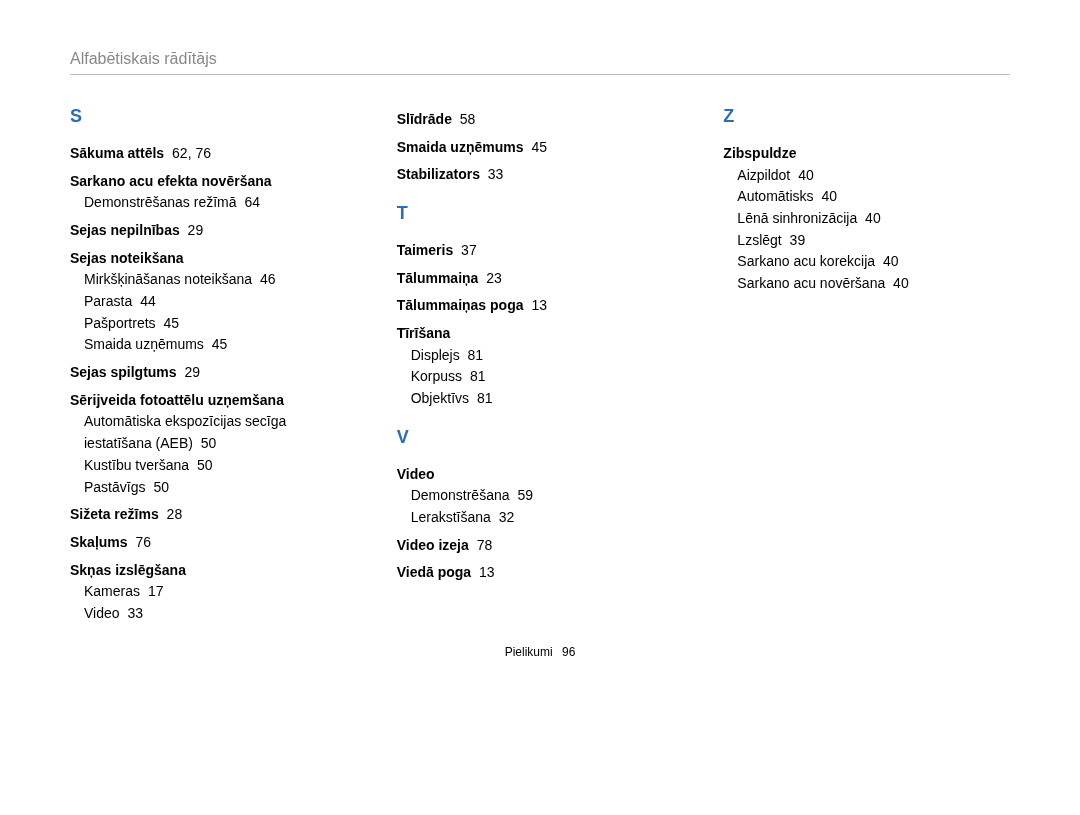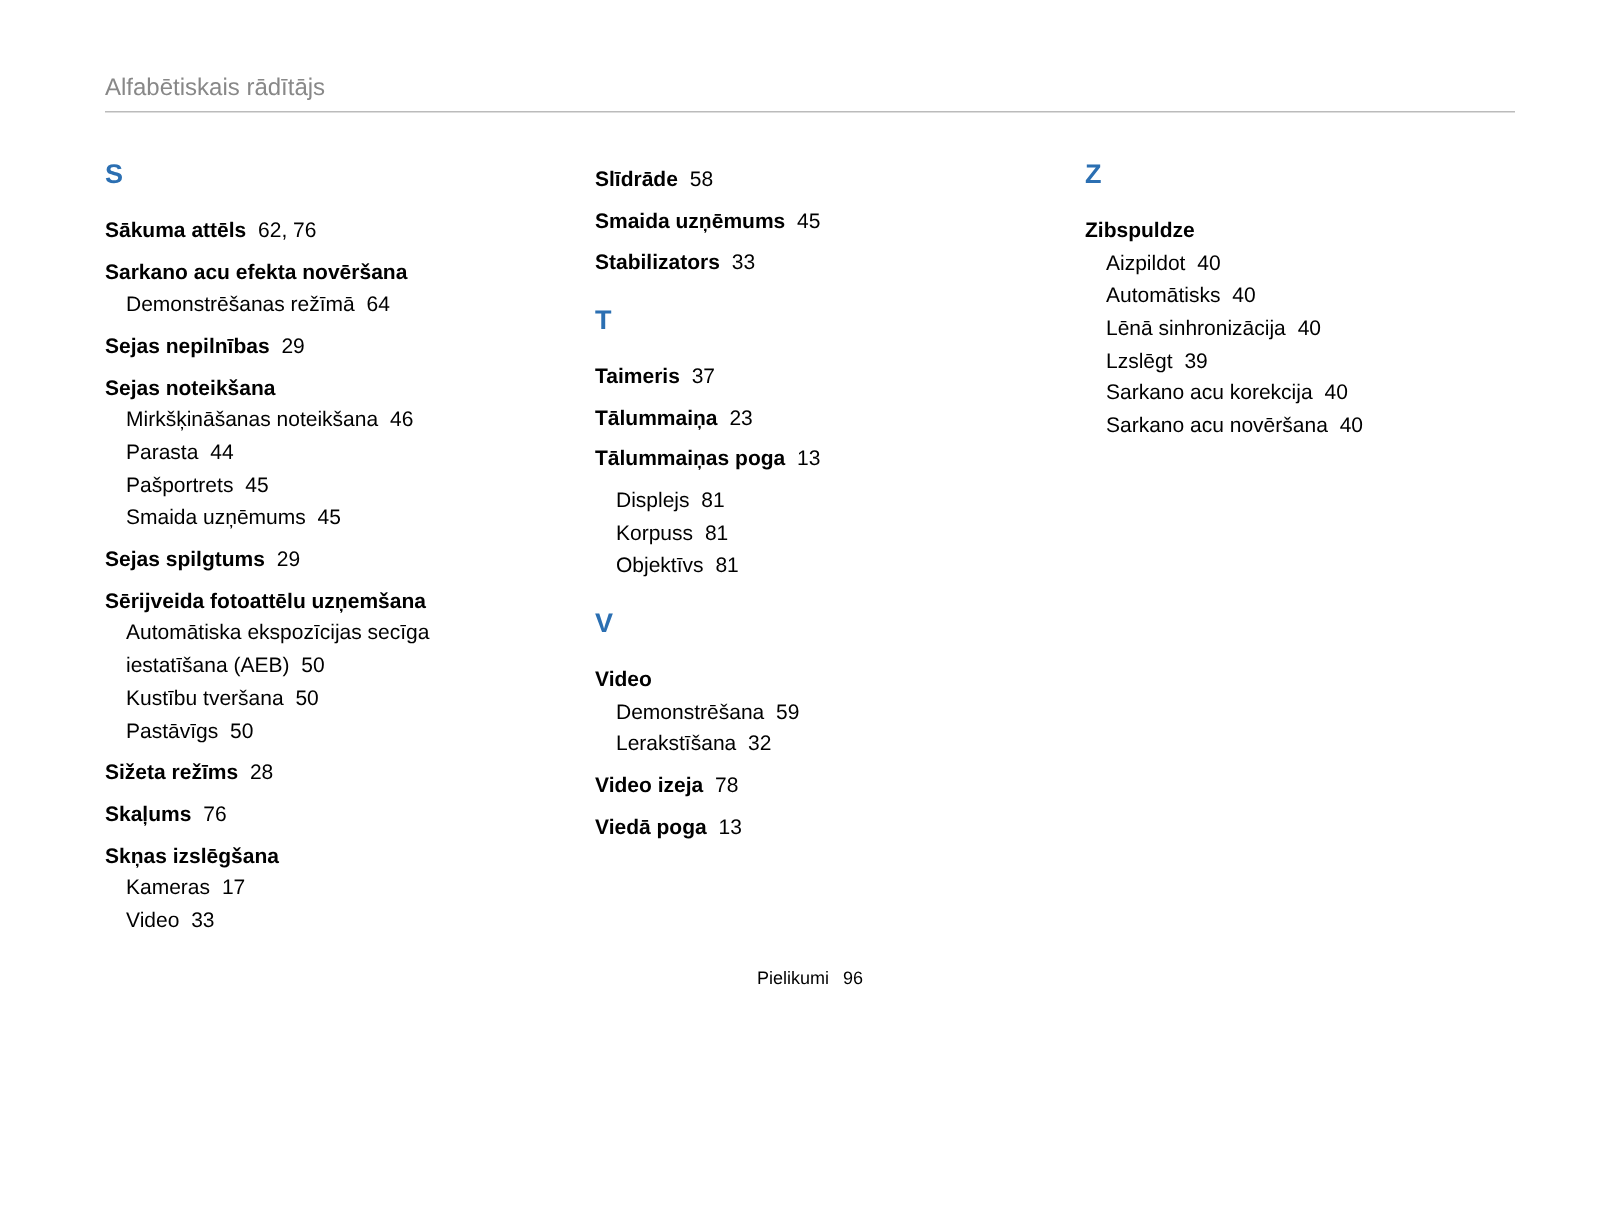--- a/index.html
+++ b/index.html
@@ -217,20 +217,23 @@
           <span class="pages">23</span>
         </div>
       </div>
       <div class="group">
         <div class="entry-main">
           <span>Tālummaiņas poga</span>
           <span class="pages">13</span>
         </div>
       </div>
       <div class="group">
+        <div class="entry-main">
+          <span>Tīrīšana</span>
+        </div>
         <div class="sub">
           <span>Displejs</span>
           <span class="pages">81</span>
         </div>
         <div class="sub">
           <span>Korpuss</span>
           <span class="pages">81</span>
         </div>
         <div class="sub">
           <span>Objektīvs</span>

